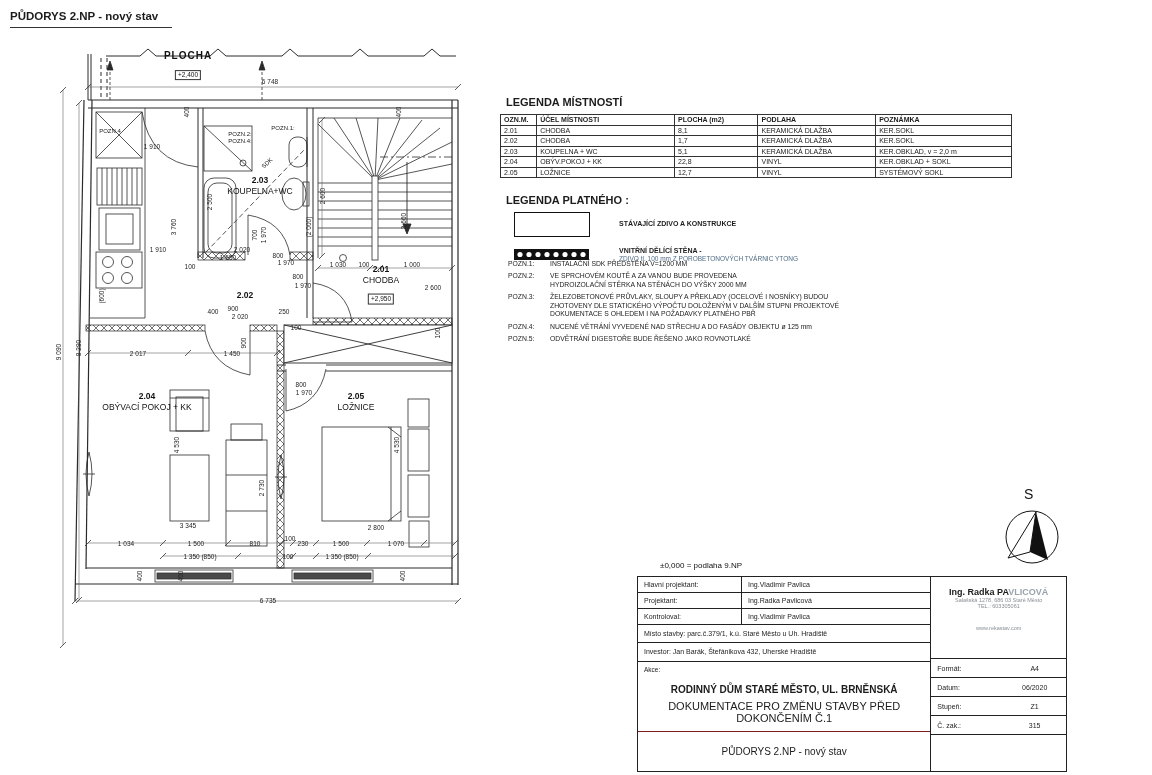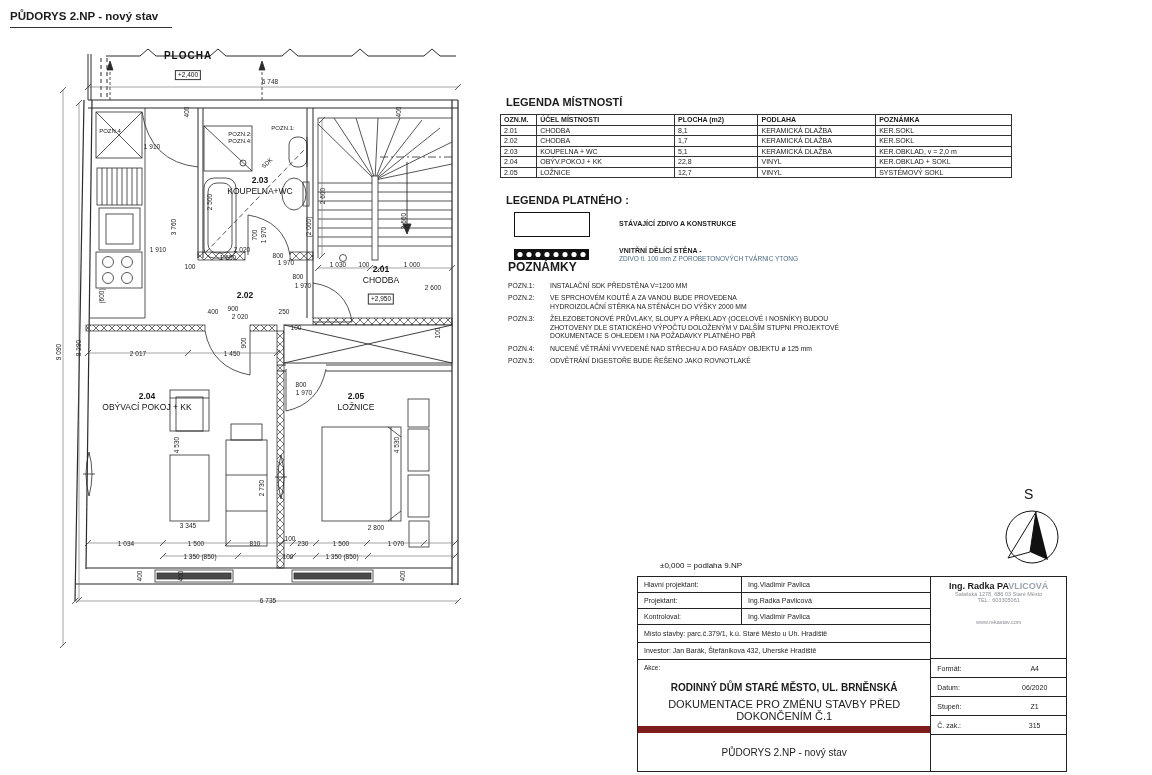--- a/index.html
+++ b/index.html
@@ -41,27 +41,27 @@
   .datum-note{position:absolute;left:660px;top:561px;font-size:8px;color:#111;}
   
   .tb{position:absolute;left:637px;top:576px;width:428px;height:194px;border:1.2px solid #222;
       display:flex;font-size:7px;background:#fff;}
   .tb-left{width:293px;display:flex;flex-direction:column;}
   .tb-right{width:135px;border-left:1px solid #222;display:flex;flex-direction:column;}
   .tb-prow{height:15px;border-bottom:1px solid #222;display:flex;align-items:center;}
   .tb-prow .lab{width:97px;padding-left:6px;}
   .tb-prow .val{border-left:1px solid #222;padding-left:6px;flex:1;align-self:stretch;display:flex;align-items:center;}
   .tb-wide{height:18px;border-bottom:1px solid #222;display:flex;align-items:center;padding-left:6px;}
-  .tb-akce{height:72px;border-bottom:7px solid #7f1d1d;position:relative;}
+  .tb-akce{height:72px;border-bottom:1px solid #7f1d1d;position:relative;}
   .akce-lab{position:absolute;left:6px;top:4px;font-size:6.5px;}
   .akce-1{position:absolute;left:0;right:0;top:22px;text-align:center;font-weight:bold;font-size:10px;}
   .akce-2{position:absolute;left:0;right:0;top:38px;text-align:center;font-size:11px;}
   .tb-draw{height:41px;display:flex;align-items:center;justify-content:center;font-size:10px;}
   .tb-company{height:81px;border-bottom:1px solid #222;position:relative;text-align:center;}
-  .co-name{margin-top:4px;font-size:9px;font-weight:bold;}
+  .co-name{margin-top:10px;font-size:9px;font-weight:bold;}
   .co-name .lt{color:#9aa4ac;}
   .co-addr,.co-tel{font-size:5.5px;color:#8a8f94;}
   .co-web{font-size:5.5px;color:#8a8f94;margin-top:16px;}
   .tb-meta{height:18px;border-bottom:1px solid #222;display:flex;align-items:center;}
   .tb-meta .lab{width:66px;padding-left:6px;}
   .tb-meta .val{flex:1;text-align:center;}
   .tb-scale{height:41px;display:flex;}
   .cell-scale{width:70px;border-right:1px solid #222;text-align:center;}
   .cell-dwg{flex:1;text-align:center;}
   .cell-cap{font-size:6px;margin-top:4px;}
@@ -421,21 +421,20 @@
           <circle cx="51" cy="5.5" r="2.6" fill="#fff"></circle>
         <circle cx="60" cy="5.5" r="2.6" fill="#fff"></circle>
           <circle cx="69" cy="5.5" r="2.6" fill="#fff"></circle>
       </svg>
       <div class="mat-lbl2">VNITŘNÍ DĚLÍCÍ STĚNA -</div>
       <div class="mat-sub">ZDIVO tl. 100 mm Z POROBETONOVÝCH TVÁRNIC YTONG</div>
     </div>
   </div>
 
   <div class="notes">
-    <div class="sec-title">POZNÁMKY</div>
     <div id="notes-list">
         <div class="note-row">
           <span class="note-id">POZN.1:</span>
           <span class="note-text">INSTALAČNÍ SDK PŘEDSTĚNA V=1200 MM</span>
         </div>
         <div class="note-row">
           <span class="note-id">POZN.2:</span>
           <span class="note-text">VE SPRCHOVÉM KOUTĚ A ZA VANOU BUDE PROVEDENA
 HYDROIZOLAČNÍ STĚRKA NA STĚNÁCH DO VÝŠKY 2000 MM</span>
         </div>

